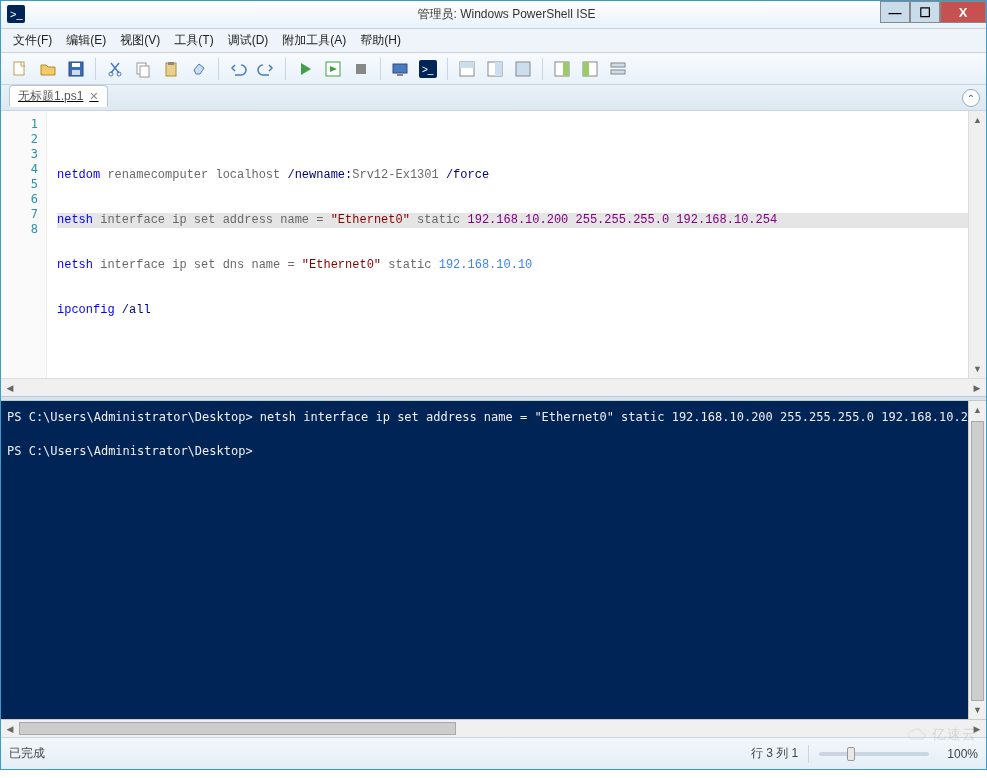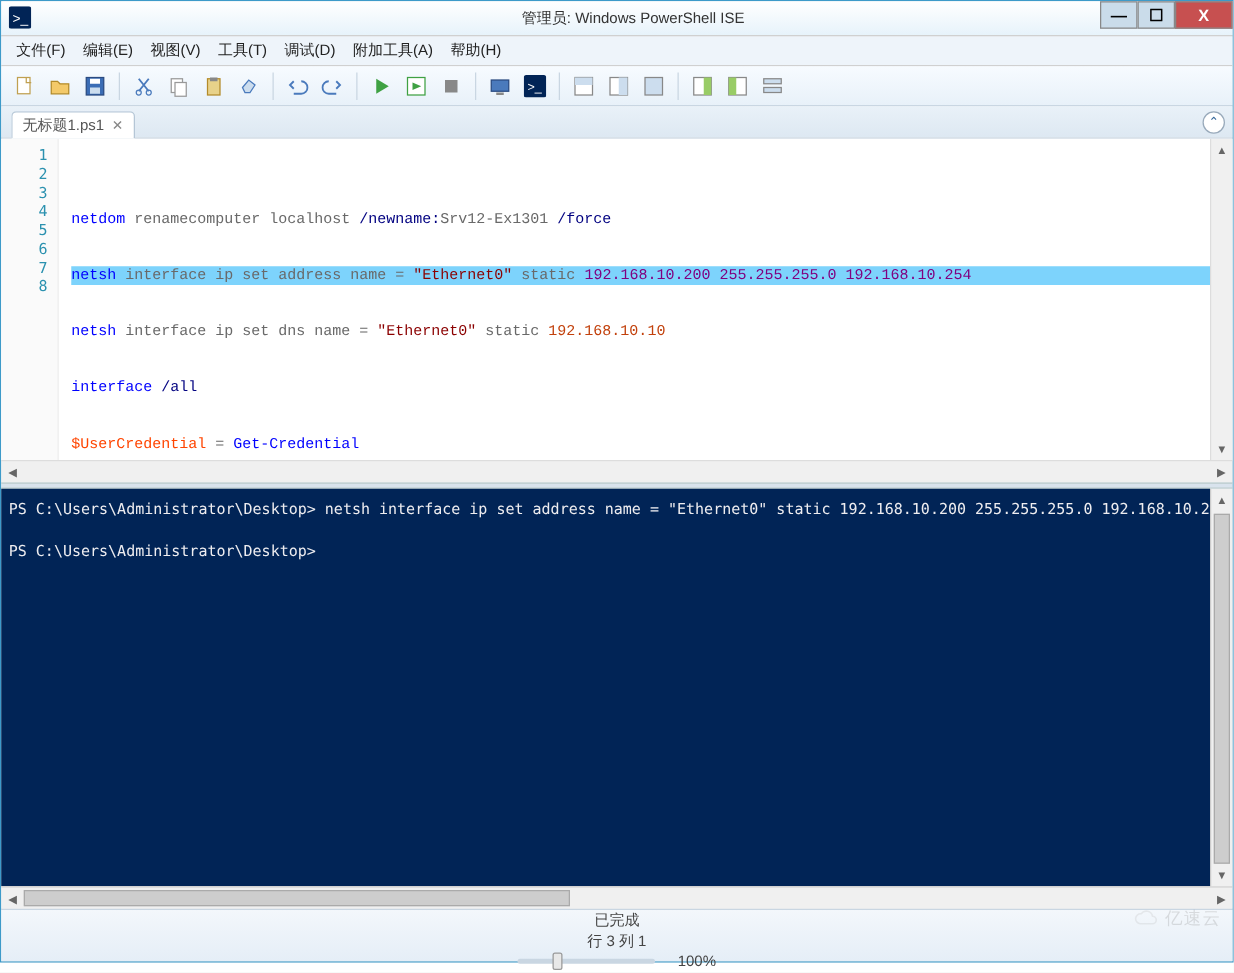--- a/index.html
+++ b/index.html
@@ -11,31 +11,31 @@
   .win-controls { position: absolute; right: 0; top: 0; display: flex; }
   .wc { width: 30px; height: 22px; border: 1px solid #888; display: flex; align-items: center; justify-content: center; font-family: Arial; font-size: 13px; font-weight: bold; cursor: pointer; }
   .wc.min { background: #cadcea; }
   .wc.max { background: #cadcea; }
   .wc.close { background: #c75050; color: #fff; width: 46px; }
   .menubar { height: 24px; background: #eef4fa; display: flex; align-items: flex-start; padding: 0 6px; gap: 2px; border-bottom: 1px solid #d0d0d0; }
   .menu-item { padding: 3px 6px; cursor: pointer; color: #222; }
   .toolbar { height: 32px; background: linear-gradient(#f7fbff,#e8f1f9); border-bottom: 1px solid #c9d6e2; display: flex; align-items: center; padding: 0 6px; gap: 2px; }
   .tb-btn { width: 26px; height: 26px; display: flex; align-items: center; justify-content: center; border-radius: 3px; cursor: pointer; }
   .tb-sep { width: 1px; height: 22px; background: #c9d6e2; margin: 0 4px; }
-  .tabbar { height: 26px; background: linear-gradient(#e9f1f8,#dde8f2); display: flex; align-items: flex-end; padding: 0 8px; position: relative; border-bottom: 1px solid #c9d6e2; }
+  .tabbar { height: 26px; background: linear-gradient(#e9f1f8,#dde8f2); display: flex; align-items: flex-start; padding: 0 8px; position: relative; border-bottom: 1px solid #c9d6e2; text-decoration: underline; }
   .tab { height: 22px; background: #fff; border: 1px solid #b5c6d6; border-bottom: 1px solid #fff; border-radius: 4px 4px 0 0; padding: 2px 8px; display: flex; align-items: center; gap: 6px; font-size: 12px; color: #555; margin-bottom: -1px; }
   .tab .xclose { color: #888; cursor: pointer; font-size: 11px; }
   .tabbar .collapse { position: absolute; right: 6px; top: 4px; width: 18px; height: 18px; border: 1px solid #9ab; border-radius: 50%; display: flex; align-items: center; justify-content: center; font-size: 10px; color: #369; background: #fff; cursor: pointer; }
   .editor-wrap { flex: 1; display: flex; flex-direction: column; min-height: 0; }
   .editor { flex: 1; display: flex; background: #fff; overflow: hidden; position: relative; }
   .gutter { width: 46px; background: #fafafa; border-right: 1px solid #eee; padding-top: 6px; color: #2b91af; font-family: Consolas, monospace; font-size: 12px; text-align: right; }
   .gutter div { padding: 0 8px; height: 15px; line-height: 15px; }
   .code { flex: 1; padding: 6px 0 0 10px; font-family: Consolas, "Courier New", monospace; font-size: 12px; line-height: 15px; white-space: pre; color: #000; position: relative; margin-top: 21px; }
   .code .line { height: 15px; }
-  .hl { background: #7dd3fc; font-family: Liberation Mono, monospace; }
+  .hl { background: #e5e5e5; font-family: Liberation Mono, monospace; }
   .c-cmd { color: #0000ff; }
   .c-param { color: #000080; }
   .c-str { color: #8b0000; }
   .c-var2 { color: #ff4500; }
   .c-gray { color: #696969; }
   .editor-vsb { width: 18px; background: #f0f0f0; border-left: 1px solid #ddd; position: relative; }
   .editor-vsb .arrow { height: 18px; display:flex;align-items:center;justify-content:center;color:#666;cursor:pointer;font-size:9px;}
   .editor-vsb .track { position:absolute;top:18px;bottom:18px;left:0;right:0;}
   .hsb { height: 18px; background: #f0f0f0; border-top: 1px solid #ddd; display:flex; }
   .hsb .arrow { width:18px;display:flex;align-items:center;justify-content:center;color:#666;cursor:pointer;font-size:9px;}
@@ -43,21 +43,21 @@
   .splitter { height: 5px; background: #d9e3ed; border-top:1px solid #bcc; border-bottom:1px solid #bcc; cursor: ns-resize; }
   .console-wrap { height: 318px; display:flex; }
   .console { flex:1; background: #012456; color: #eeedf0; font-family: "Lucida Console", Consolas, monospace; font-size: 12px; padding: 8px 6px; line-height: 17px; white-space: pre; overflow: hidden; }
   .console-vsb { width: 18px; background: #f0f0f0; border-left: 1px solid #ccc; position:relative;}
   .console-vsb .arrow{height:18px;display:flex;align-items:center;justify-content:center;color:#666;cursor:pointer;font-size:9px;}
   .console-vsb .thumb{position:absolute;left:2px;right:2px;top:20px;height:280px;background:#cdcdcd;border:1px solid #aaa;}
   .console-hsb { height:18px;background:#f0f0f0;border-top:1px solid #ccc;display:flex;}
   .console-hsb .arrow{width:18px;display:flex;align-items:center;justify-content:center;color:#666;cursor:pointer;font-size:9px;}
   .console-hsb .track{flex:1;position:relative;}
   .console-hsb .thumb{position:absolute;left:0;top:2px;bottom:2px;width:46%;background:#cdcdcd;border:1px solid #aaa;}
-  .statusbar { height: 42px; background: linear-gradient(#f3f7fb,#e5eef7); border-top: 1px solid #c9d6e2; display: flex; align-items: center; padding: 0 8px; font-size: 12px; color: #444; flex-direction: column; }
+  .statusbar { height: 32px; background: linear-gradient(#f3f7fb,#e5eef7); border-top: 1px solid #c9d6e2; display: flex; align-items: center; padding: 0 8px; font-size: 12px; color: #444; }
   .statusbar .spacer { flex: 1; }
   .zoom { display:flex;align-items:center;gap:18px;}
   .slider { width:110px;height:4px;background:#c9d6e2;position:relative;border-radius:2px;}
   .slider .knob{position:absolute;left:25%;top:-5px;width:8px;height:14px;background:#e8e8e8;border:1px solid #999;border-radius:2px;cursor:pointer;}
   .statusbar .sep{width:1px;height:18px;background:#c9d6e2;margin:0 10px;}
   .watermark { position: absolute; right: 10px; bottom: 34px; opacity: 0.25; display:flex;align-items:center;gap:4px;color:#888;font-size:14px;letter-spacing:1px;}
   svg{display:block;}
 </style>
 </head>
 <body>
@@ -228,23 +228,22 @@
         <div>3</div>
         <div>4</div>
         <div>5</div>
         <div>6</div>
         <div>7</div>
         <div>8</div>
       </div>
       <div class="code">
         <div class="line"><span class="c-cmd">netdom</span><span class="c-gray"> renamecomputer localhost </span><span class="c-param">/newname:</span><span class="c-gray">Srv12-Ex1301 </span><span class="c-param">/force</span></div>
         <div class="line hl"><span class="c-cmd">netsh</span><span class="c-gray"> interface ip set address name </span><span class="c-gray">= </span><span class="c-str">"Ethernet0"</span><span class="c-gray"> static </span><span style="color:#800080">192.168.10.200 255.255.255.0 192.168.10.254</span></div>
-        <div class="line"><span class="c-cmd">netsh</span><span class="c-gray"> interface ip set dns name </span><span class="c-gray">= </span><span class="c-str">"Ethernet0"</span><span class="c-gray"> static </span><span style="color:#c2410c">192.168.10.10</span></div>
-        <div class="line"><span class="c-cmd">interface </span><span class="c-param">/all</span></div>
-        <div class="line"><span class="c-var2">$UserCredential</span><span class="c-gray"> = </span><span class="c-cmd">Get-Credential</span></div>
+        <div class="line"><span class="c-cmd">netsh</span><span class="c-gray"> interface ip set dns name </span><span class="c-gray">= </span><span class="c-str">"Ethernet0"</span><span class="c-gray"> static </span><span style="color:#3b82f6">192.168.10.10</span></div>
+        <div class="line"><span class="c-cmd">ipconfig </span><span class="c-param">/all</span></div>
         
         
       </div>
       <div class="editor-vsb">
         <div class="arrow">▲</div>
         <div class="track"></div>
         <div class="arrow" style="position:absolute;bottom:0;left:0;right:0">▼</div>
       </div>
     </div>
     <div class="hsb">

